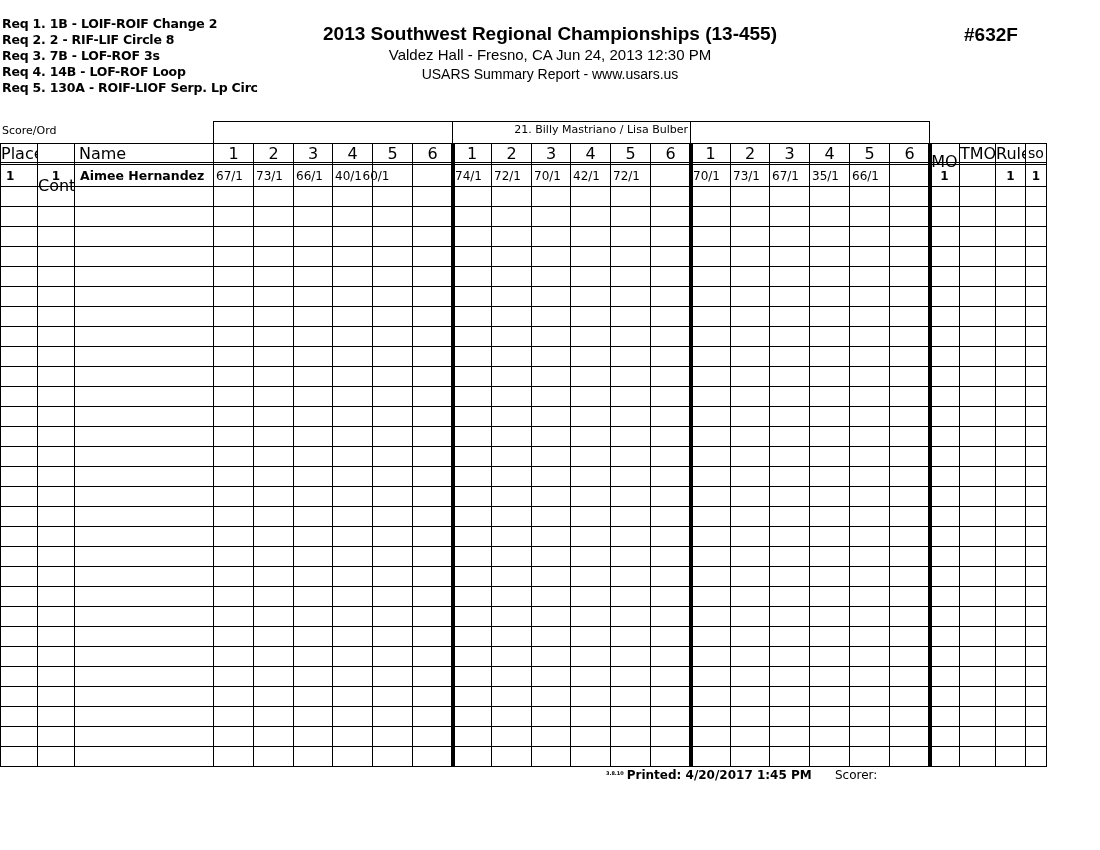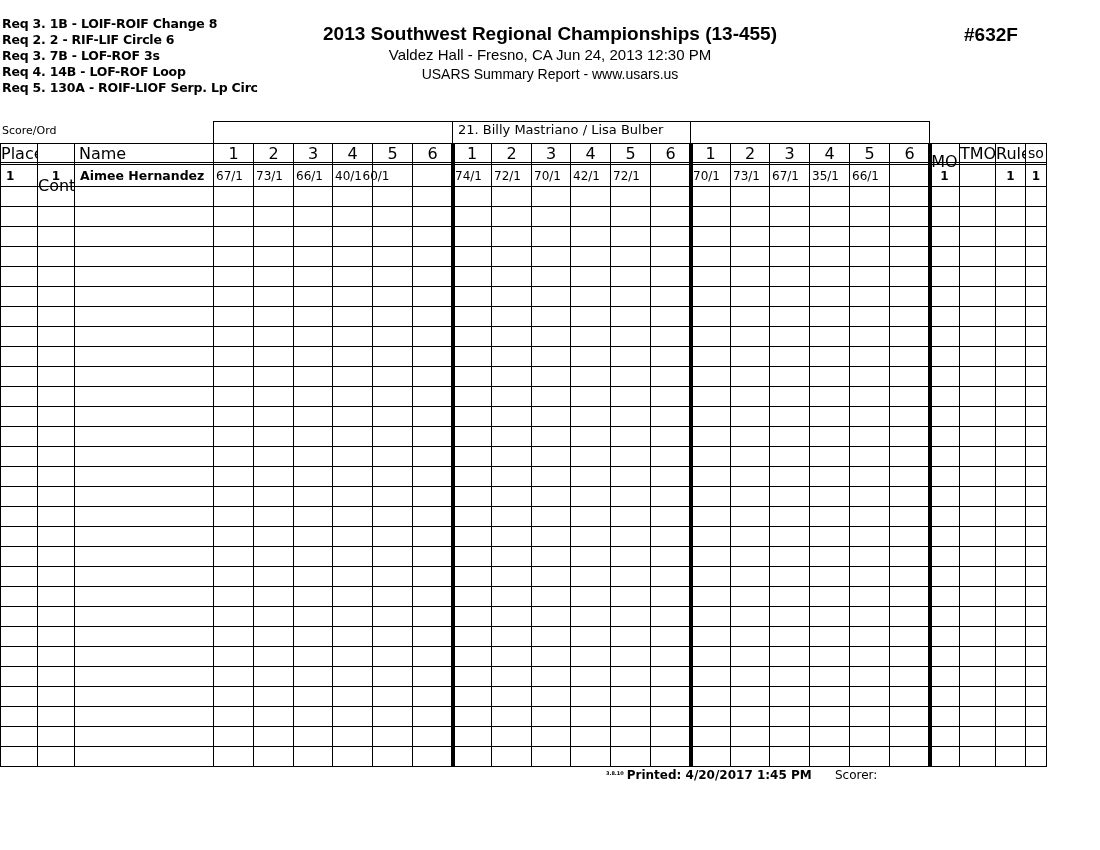--- a/index.html
+++ b/index.html
@@ -16,22 +16,22 @@
   .cell { position:absolute; box-sizing:border-box; font-size:12px; font-family:"DejaVu Sans", sans-serif; white-space:nowrap; overflow:hidden; }
   .hdr { text-align:center; line-height:20px; font-size:16px; }
   .bold { font-weight:bold; }
   .footer { position:absolute; top:768px; font-size:12px; font-weight:bold; font-family:"DejaVu Sans", sans-serif; }
   .ver { font-size:5px; vertical-align:top; position:relative; top:2px; margin-right:3px; }
 </style>
 </head>
 <body>
 
 <div class="reqs">
-  <div>Req  3.  1B - LOIF-ROIF Change 8</div>
-  <div>Req  2.  2 - RIF-LIF Circle 6</div>
+  <div>Req  1.  1B - LOIF-ROIF Change 2</div>
+  <div>Req  2.  2 - RIF-LIF Circle 8</div>
   <div>Req  3.  7B - LOF-ROF 3s</div>
   <div>Req  4.  14B - LOF-ROF Loop</div>
   <div>Req  5.  130A - ROIF-LIOF Serp. Lp Circ</div>
 </div>
 
 <div class="center">
   <div class="t1">2013 Southwest Regional Championships (13-455)</div>
   <div class="t2">Valdez Hall - Fresno, CA  Jun 24, 2013  12:30 PM</div>
   <div class="t4">USARS Summary Report - www.usars.us</div>
 </div>
@@ -96,21 +96,21 @@
     <div style="position: absolute; background: rgb(0, 0, 0); left: 769px; top: 143px; width: 1px; height: 624px;"></div>
     <div style="position: absolute; background: rgb(0, 0, 0); left: 809px; top: 143px; width: 1px; height: 624px;"></div>
     <div style="position: absolute; background: rgb(0, 0, 0); left: 849px; top: 143px; width: 1px; height: 624px;"></div>
     <div style="position: absolute; background: rgb(0, 0, 0); left: 889px; top: 143px; width: 1px; height: 624px;"></div>
     <div style="position: absolute; background: rgb(0, 0, 0); left: 928px; top: 143px; width: 4px; height: 624px;"></div>
     <div style="position: absolute; background: rgb(0, 0, 0); left: 959px; top: 143px; width: 1px; height: 624px;"></div>
     <div style="position: absolute; background: rgb(0, 0, 0); left: 995px; top: 143px; width: 1px; height: 624px;"></div>
     <div style="position: absolute; background: rgb(0, 0, 0); left: 1025px; top: 143px; width: 1px; height: 624px;"></div>
     <div style="position: absolute; background: rgb(0, 0, 0); left: 1046px; top: 143px; width: 1px; height: 624px;"></div>
     <div class="cell " style="left: 2px; top: 121px; width: 120px; height: 20px; line-height: 20px; text-align: left; font-size: 11px;">Score/Ord</div>
-    <div class="cell " style="left: 458px; top: 121px; width: 230px; height: 18px; line-height: 18px; text-align: left; font-size: 13px;">21.  Billy Mastriano / Lisa Bulber</div>
+    <div class="cell " style="left: 458px; top: 121px; width: 230px; height: 18px; line-height: 18px; text-align: right; font-size: 11px;">21.  Billy Mastriano / Lisa Bulber</div>
     <div class="cell hdr" style="left: 1px; top: 144px; width: 36px; height: 19px; line-height: 19px; text-align: left;">Place</div>
     <div class="cell hdr" style="left: 38px; top: 144px; width: 36px; height: 19px; line-height: 19px; text-align: left; margin-top: 32px;">Cont</div>
     <div class="cell hdr" style="left: 79px; top: 144px; width: 130px; height: 19px; line-height: 19px; text-align: left;">Name</div>
     <div class="cell hdr" style="left: 214px; top: 144px; width: 39px; height: 19px; line-height: 19px; text-align: center;">1</div>
     <div class="cell hdr" style="left: 254px; top: 144px; width: 39px; height: 19px; line-height: 19px; text-align: center;">2</div>
     <div class="cell hdr" style="left: 294px; top: 144px; width: 38px; height: 19px; line-height: 19px; text-align: center;">3</div>
     <div class="cell hdr" style="left: 333px; top: 144px; width: 39px; height: 19px; line-height: 19px; text-align: center;">4</div>
     <div class="cell hdr" style="left: 373px; top: 144px; width: 39px; height: 19px; line-height: 19px; text-align: center;">5</div>
     <div class="cell hdr" style="left: 413px; top: 144px; width: 39px; height: 19px; line-height: 19px; text-align: center;">6</div>
     <div class="cell hdr" style="left: 453px; top: 144px; width: 38px; height: 19px; line-height: 19px; text-align: center;">1</div>

